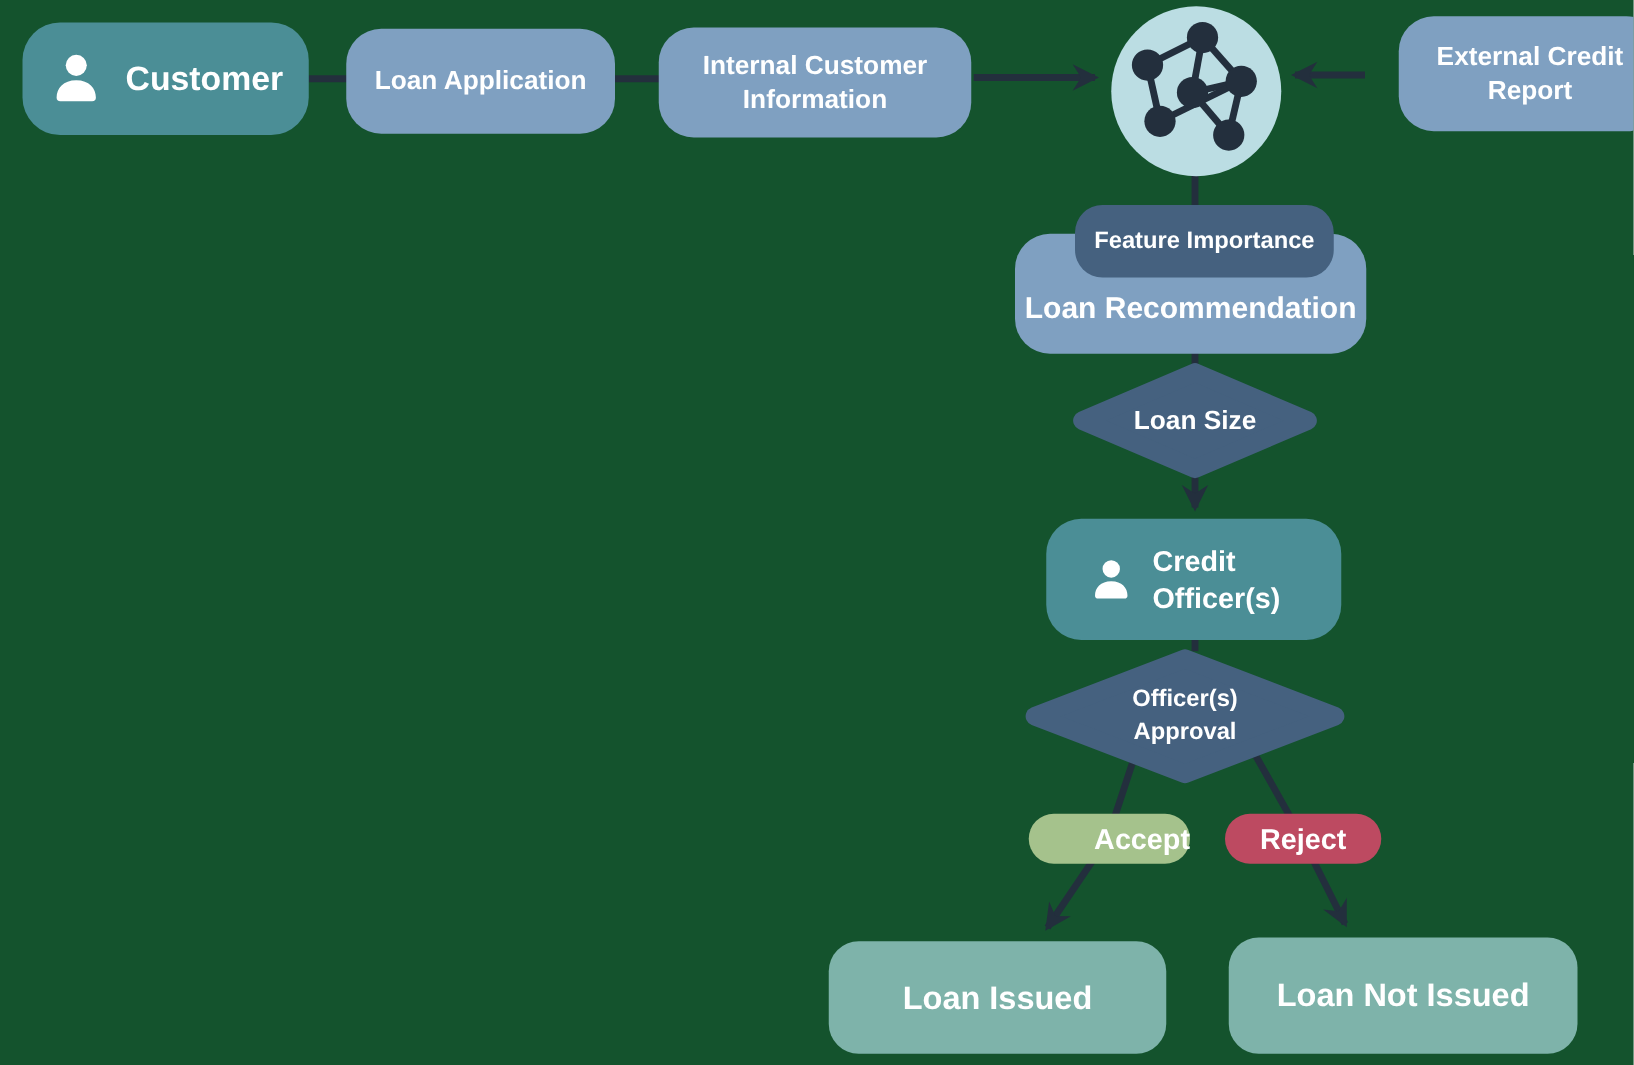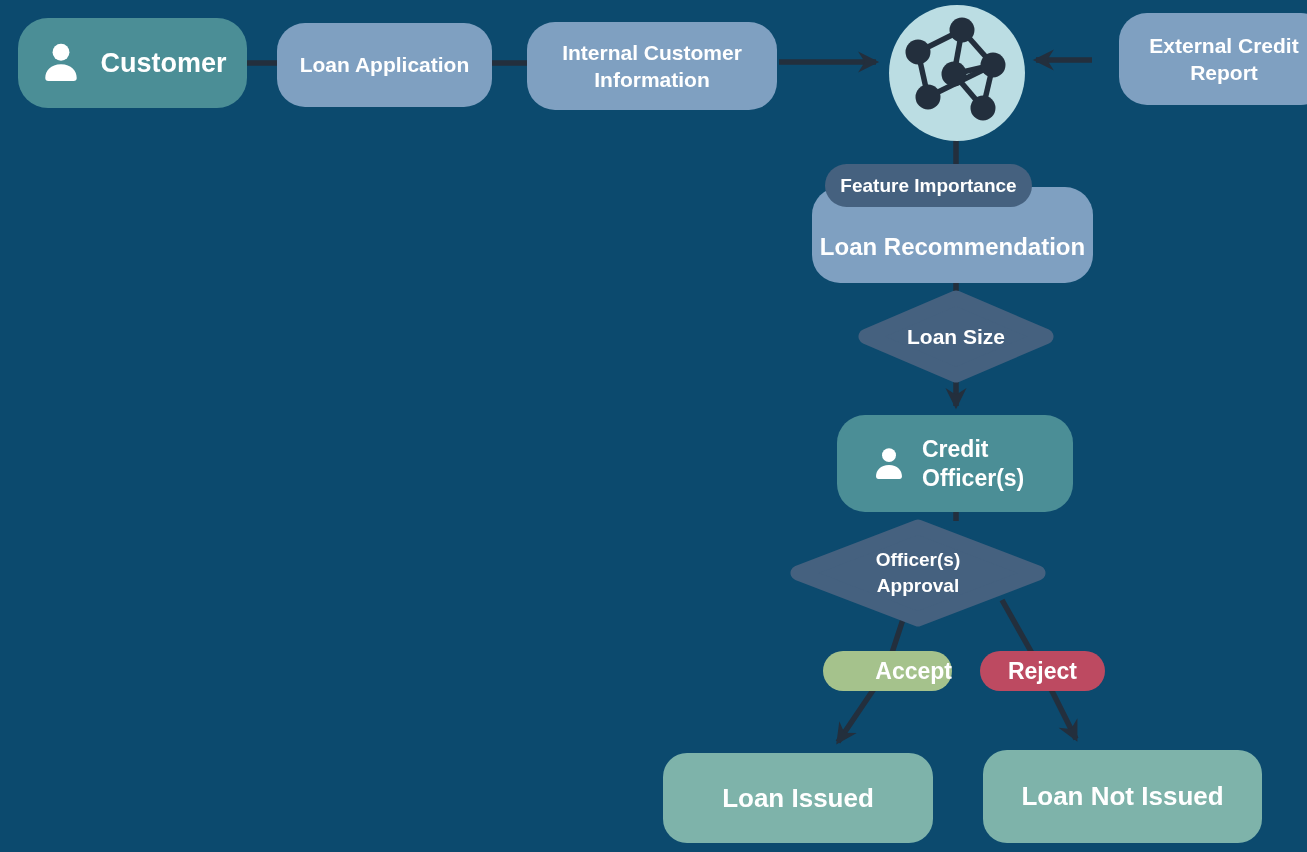--- a/index.html
+++ b/index.html
@@ -1,40 +1,40 @@
 <!DOCTYPE html>
 <html><head>
 <meta charset="utf-8">
 <style>
   * { margin:0; padding:0; box-sizing:border-box; }
   html,body { background:#ffffff; }
   .canvas {
-    position:relative; width:1307px; height:852px; background:#0c4a6e;
+    position:relative; width:1307px; height:852px; background:#14532d;
     font-family:"Liberation Sans", sans-serif; overflow:hidden;
   }
   .wires { position:absolute; left:0; top:0; z-index:1; }
   .node { position:absolute; z-index:2; display:flex; align-items:center; justify-content:center;
           color:#ffffff; font-weight:700; text-align:center; }
   .teal    { background:#4B8E96; }
   .steel   { background:#7FA0C1; }
   .slateP  { background:#45617F; }
   .seafoam { background:#7EB3AA; }
   .greenP  { background:#A5C28C;justify-content:flex-end; }
   .redP    { background:#BD4A61; }
 
   .box-customer { left:18px; top:18px; width:229px; height:90px; border-radius:30px; gap:16px; font-size:27px; }
   .box-loanapp  { left:277px; top:23px; width:215px; height:84px; border-radius:28px; font-size:21px; }
   .box-internal { left:527px; top:22px; width:250px; height:88px; border-radius:28px; font-size:21px; line-height:1.3;align-items:center; }
   .box-external { left:1119px; top:13px; width:210px; height:92px; border-radius:28px; font-size:21px; line-height:1.3; padding:0 14px; }
   .ml-circle    { left:889px; top:5px; width:136px; height:136px; border-radius:50%; background:#BBDDE3; }
   .box-recommend{ left:812px; top:187px; width:281px; height:96px; border-radius:28px; font-size:24px; padding-top:24px;text-align:right; }
-  .pill-feature { left:825px; top:164px; width:207px; height:43px; border-radius:22px; font-size:19px; z-index:3; }
+  .pill-feature { left:860px; top:164px; width:207px; height:58px; border-radius:22px; font-size:19px; z-index:3; }
   .diamond      { background:transparent; }
   .dia-loansize { left:856px; top:289px; width:200px; height:95px; font-size:21px; }
-  .dia-approval { left:788px; top:518px; width:260px; height:110px; font-size:19px; line-height:1.35; }
+  .dia-approval { left:818px; top:518px; width:260px; height:110px; font-size:19px; line-height:1.35; }
   .diamond svg.shape { position:absolute; left:0; top:0; }
   .diamond .lbl { position:relative; }
   .box-officer  { left:837px; top:415px; width:236px; height:97px; border-radius:28px; gap:14px; font-size:23px; line-height:1.25; }
   .box-officer .txt { text-align:left; }
   .pill-accept  { left:823px; top:651px; width:129px; height:40px; border-radius:20px; font-size:23px; }
   .pill-reject  { left:980px; top:651px; width:125px; height:40px; border-radius:20px; font-size:23px; }
   .box-issued   { left:663px; top:753px; width:270px; height:90px; border-radius:24px; font-size:26px; }
   .box-notissued{ left:983px; top:750px; width:279px; height:93px; border-radius:24px; font-size:26px; }
 </style>
 </head>

